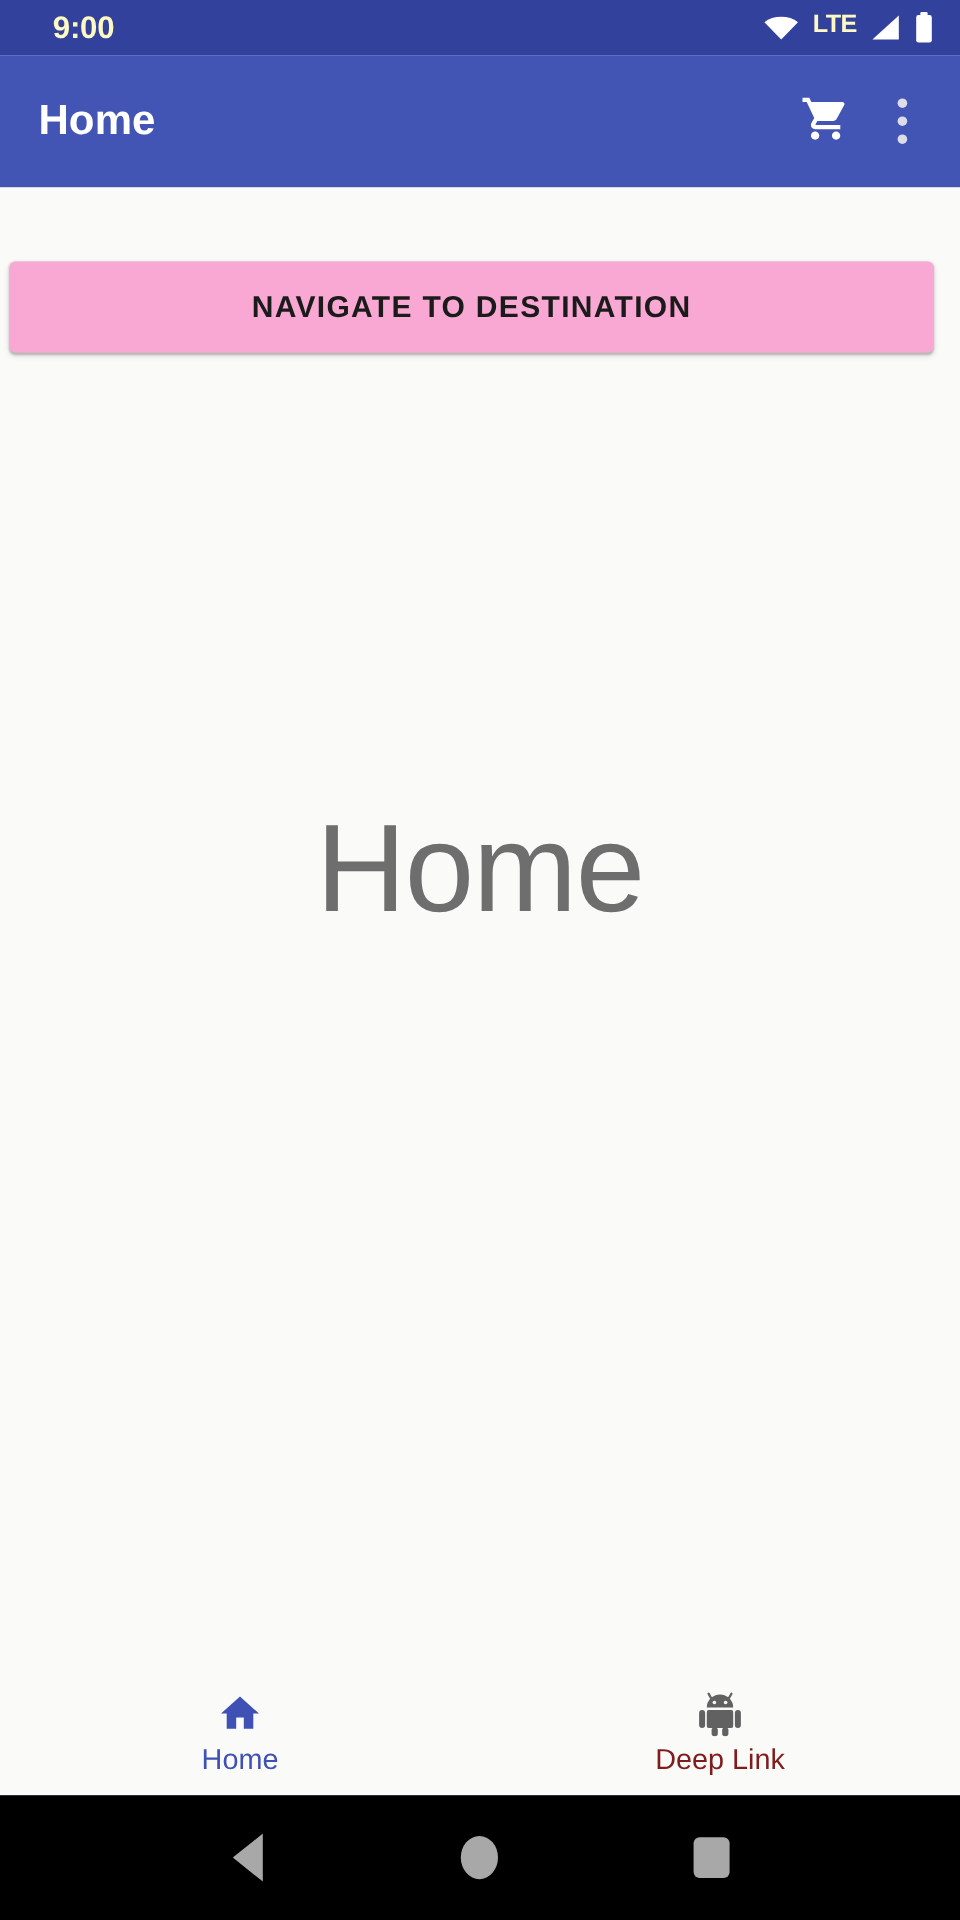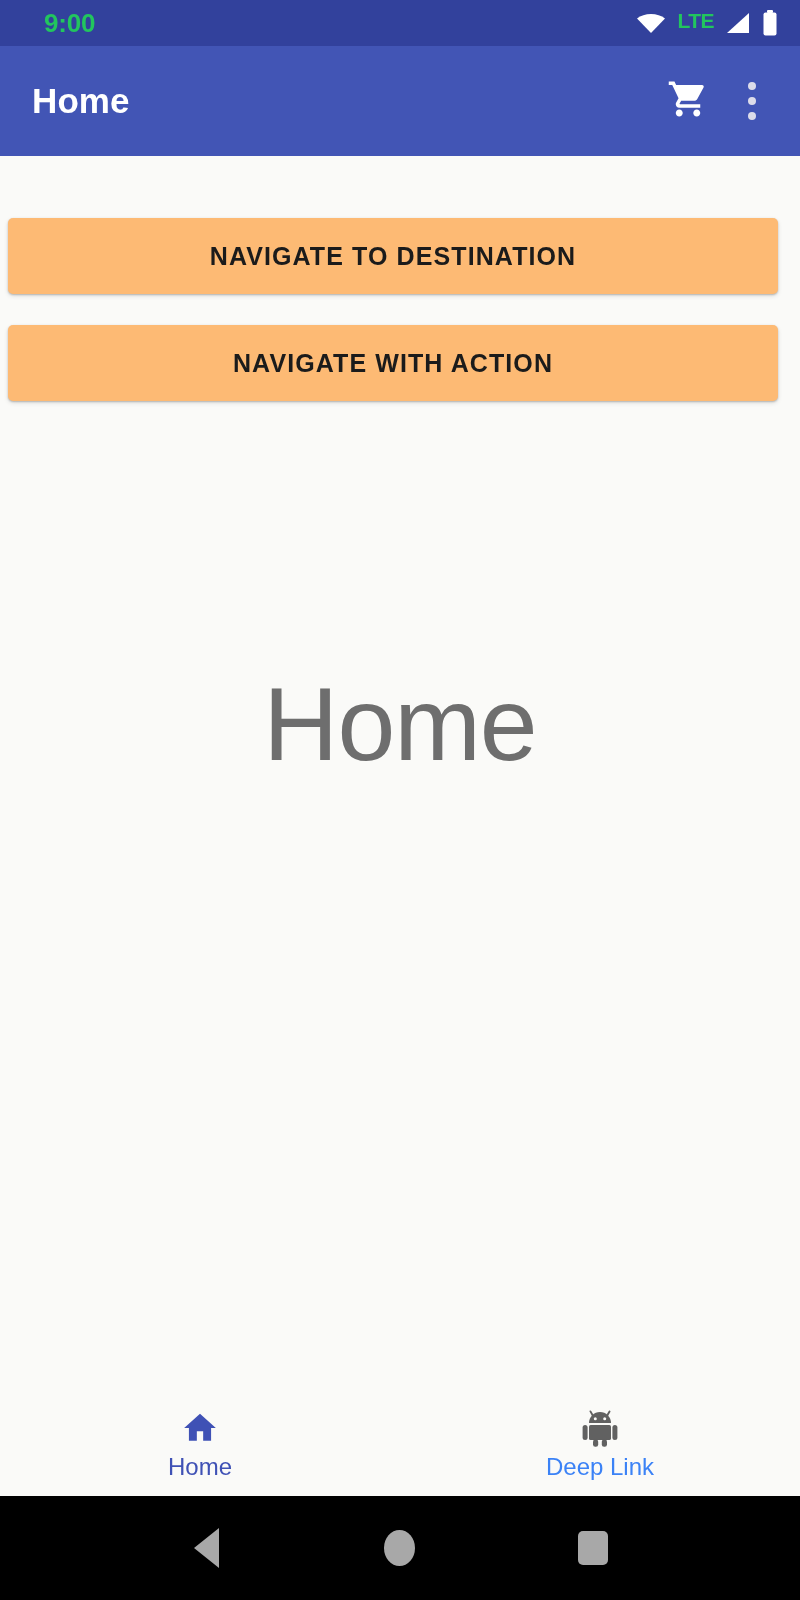--- a/index.html
+++ b/index.html
@@ -15,21 +15,21 @@
     background:#fafafa;
     display:flex; flex-direction:column;
   }
 
   
   #status-bar {
     height:46px; flex:0 0 46px;
     background:#32419c;
     display:flex; align-items:center;
     padding:0 22px 0 44px;
-    color:#22c55e;
+    color:#fef9c3;
   }
   #status-clock {
     font-size:26px; font-weight:700;
     letter-spacing:-0.2px;
     line-height:1;
   }
   #status-icons {
     margin-left:auto;
     display:flex; gap:11px;
   }
@@ -80,21 +80,21 @@
     font-size:104px;
     color:#6e6e6e;
     font-weight:400;
     line-height:1;
     letter-spacing:-1px;
   }
   .nav-button {
     position:absolute;
     left:8px; width:770px;
     height:76px;
-    background:#fdba74;
+    background:#f9a8d4;
     border:none;
     border-radius:5px;
     box-shadow:0 1px 2px rgba(0,0,0,0.22), 0 2px 5px rgba(0,0,0,0.11);
     color:#1b1b1b;
     font-family:"Liberation Sans", sans-serif;
     font-size:25px;
     font-weight:700;
     letter-spacing:1.1px;
     display:flex; align-items:center; justify-content:center;
     cursor:pointer;
@@ -113,21 +113,21 @@
     flex:1 1 0;
     display:flex; flex-direction:column;
     align-items:center; justify-content:center;
     gap:8px;
     height:100%;
     cursor:pointer;
   }
   .bn-icon { height:46px; display:flex; align-items:flex-end; justify-content:center; }
   .bn-label { font-size:24px; line-height:1; }
   .bn-selected .bn-label { color:#3f51b5; }
-  .bn-unselected .bn-label { color:#3b82f6; }
+  .bn-unselected .bn-label { color:#7f1d1d; }
 
   
   #system-nav {
     flex:0 0 104px; height:104px;
     background:#000;
     display:flex; align-items:center; justify-content:space-around;
     padding:0 110px;
   }
   .sysnav-btn {
     width:70px; height:70px;
@@ -193,21 +193,20 @@
         <span class="dot"></span>
       </div>
     </div>
   </div>
 
   <div id="content">
     <div id="center-title">Home</div>
 
     <button class="nav-button" id="btn-navigate-destination">NAVIGATE TO DESTINATION</button>
 
-    <button class="nav-button" id="btn-navigate-action">NAVIGATE WITH ACTION</button>
   </div>
 
   <div id="bottom-nav">
 
     <div class="bottom-nav-item bn-selected">
       <span class="bn-icon">
         <svg width="40" height="38" viewBox="0 0 24 24" aria-hidden="true">
           <path d="M10 20v-6h4v6h5v-8h3L12 3 2 12h3v8z" fill="#3f51b5"></path>
         </svg>
       </span>

